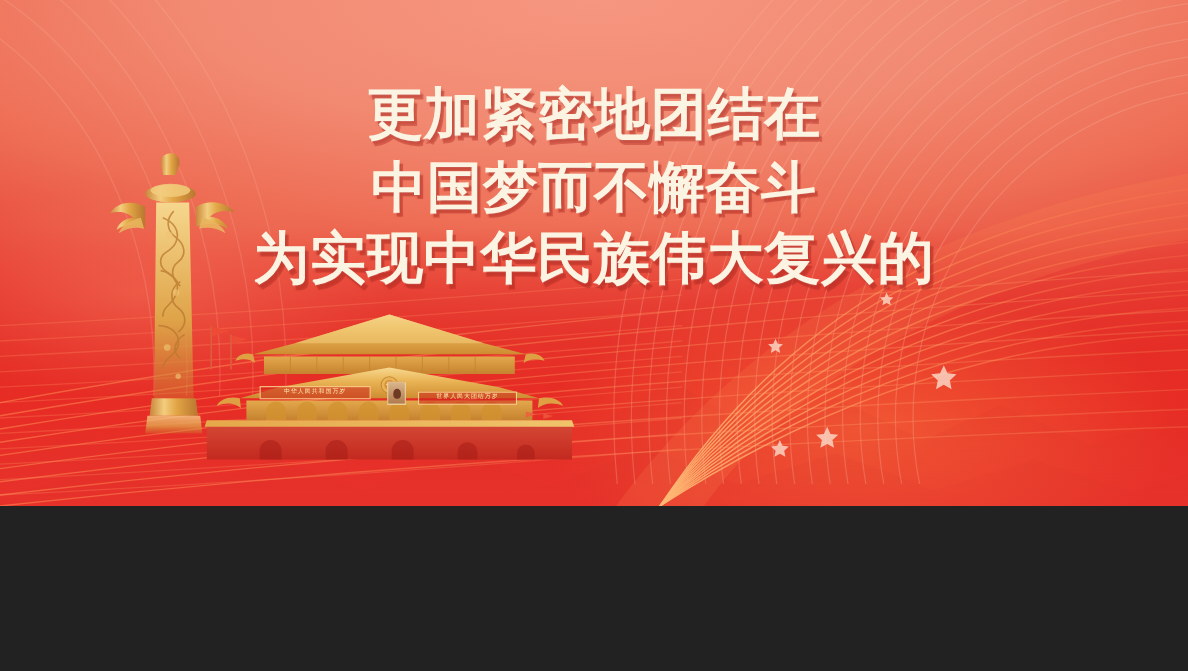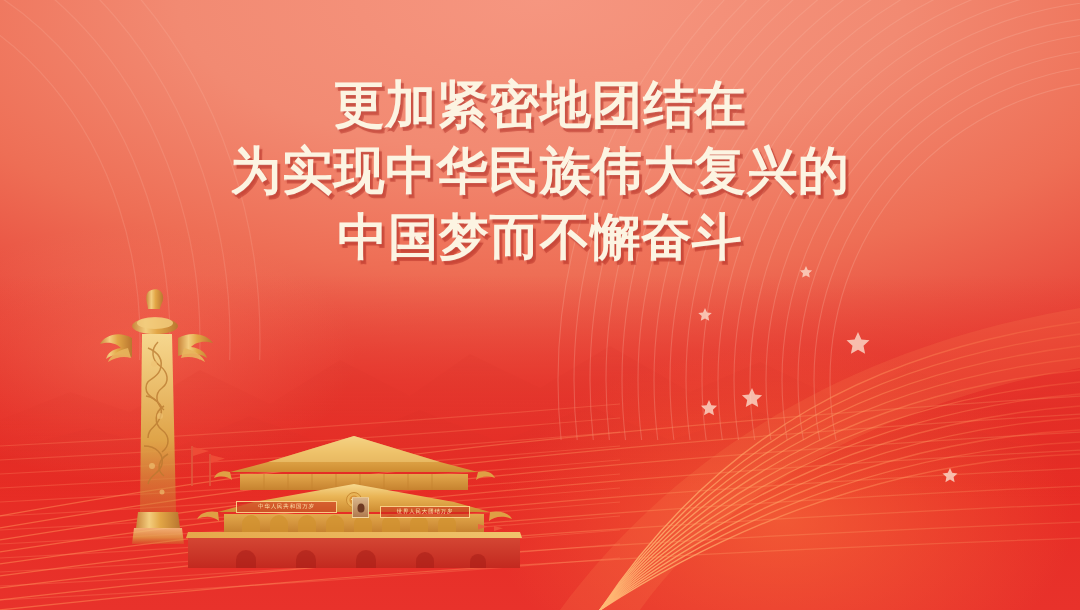--- a/index.html
+++ b/index.html
@@ -1,21 +1,21 @@
 <!DOCTYPE html>
 <html lang="zh"><head>
 <meta charset="utf-8">
 <title>宣传海报</title>
 <style>
   html,body{margin:0;padding:0;background:#222;}
   body{font-family:"Liberation Sans","DejaVu Sans",sans-serif;}
 
   .poster{
     position:relative;
-    width:1080px;height:610px;
+    width:1080px;height:460px;
     overflow:hidden;
     background:#F28C76;
   }
 
   
   .bg-base{
     position:absolute;inset:0;
     background:
       radial-gradient(120% 90% at 50% 0%, #F69680 0%, #F28A72 28%, #EE6E55 50%, #E8473A 70%, #E4302A 86%, #E12B26 100%);
   }
@@ -236,22 +236,22 @@
       <path d="M752,388 l3.0,6.5 7.1,.8 -5.3,4.8 1.4,7 -6.2,-3.5 -6.2,3.5 1.4,-7 -5.3,-4.8 7.1,-.8 Z"></path>
       <path d="M709,400 l2.4,5.2 5.7,.6 -4.2,3.9 1.1,5.6 -5.0,-2.8 -5.0,2.8 1.1,-5.6 -4.2,-3.9 5.7,-.6 Z"></path>
       <path d="M950,468 l2.2,4.8 5.3,.6 -3.9,3.6 1.0,5.2 -4.6,-2.6 -4.6,2.6 1.0,-5.2 -3.9,-3.6 5.3,-.6 Z"></path>
       <path d="M705,308 l2.0,4.4 4.8,.5 -3.5,3.2 .9,4.7 -4.2,-2.4 -4.2,2.4 .9,-4.7 -3.5,-3.2 4.8,-.5 Z"></path>
       <path d="M806,266 l1.8,3.9 4.3,.5 -3.1,2.9 .8,4.2 -3.8,-2.1 -3.8,2.1 .8,-4.2 -3.1,-2.9 4.3,-.5 Z"></path>
     </g>
   </svg>
 
   <div class="headline">
     <span class="hl-line hl-1">更加紧密地团结在</span>
+    <span class="hl-line hl-4">中国梦而不懈奋斗</span>
     <span class="hl-line hl-3">为实现中华民族伟大复兴的</span>
-    <span class="hl-line hl-4">中国梦而不懈奋斗</span>
   </div>
 
   <div class="monument">
 
     <svg class="huabiao" viewBox="0 0 120 262">
       <defs>
         <linearGradient id="gold" x1="0" y1="0" x2="1" y2="0">
           <stop offset="0%" stop-color="#C9853A"></stop>
           <stop offset="30%" stop-color="#F3CD7E"></stop>
           <stop offset="55%" stop-color="#E2A646"></stop>

